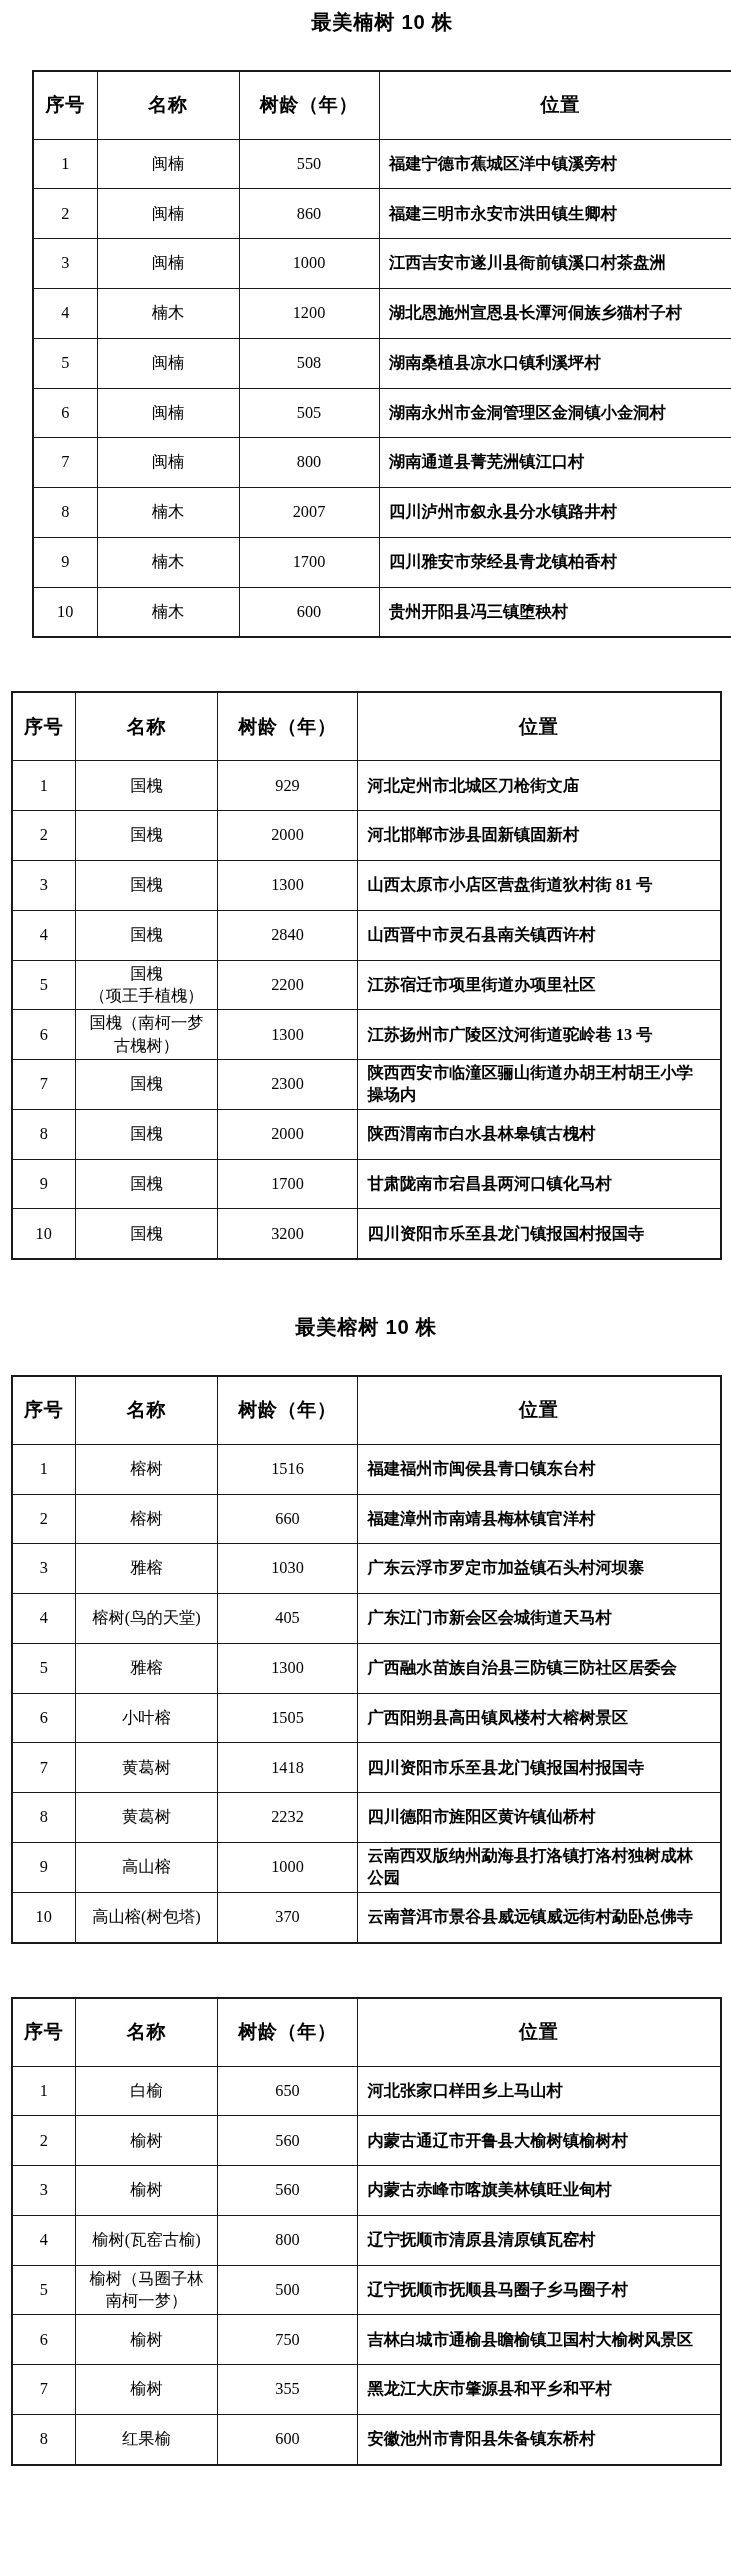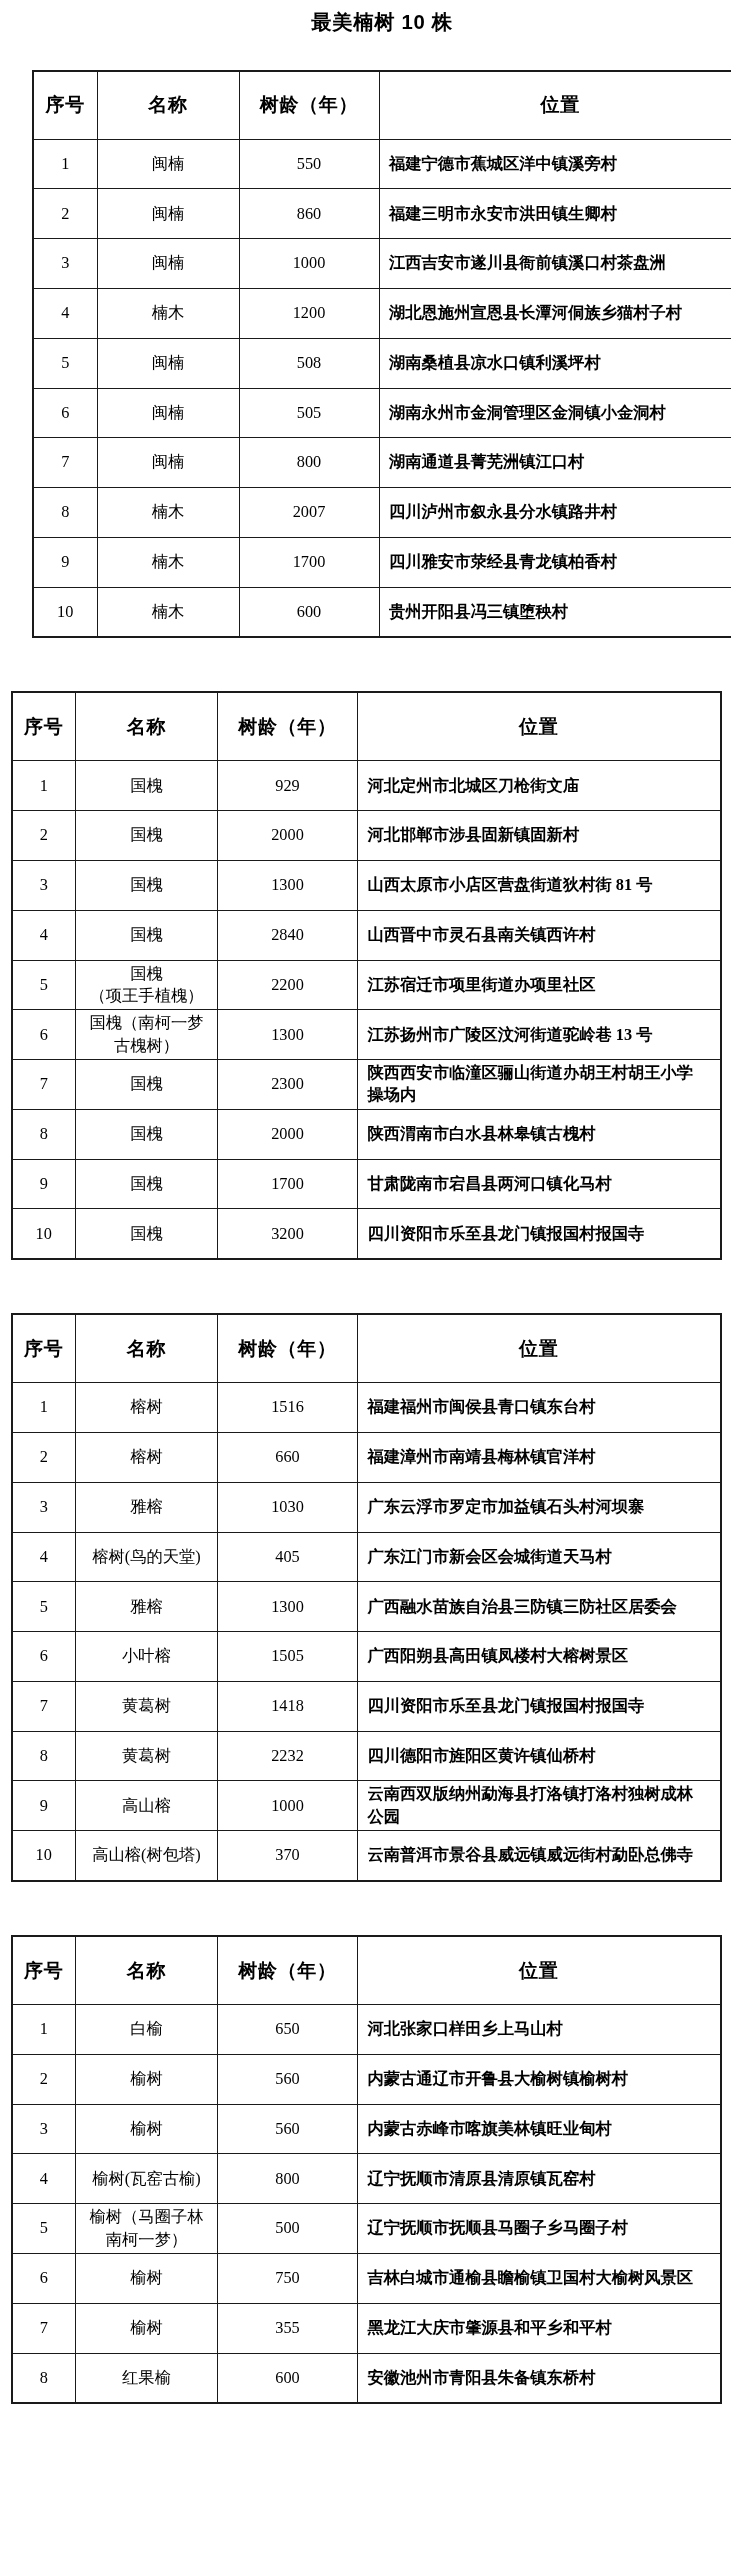--- a/index.html
+++ b/index.html
@@ -236,20 +236,21 @@
           <tr>
             <td class="index">10</td>
             <td class="name">国槐</td>
             <td class="age">3200</td>
             <td class="location">四川资阳市乐至县龙门镇报国村报国寺</td>
           </tr>
         </tbody>
       </table>
     </section>
     <section class="section">
+      <h2 class="table-title">最美榕树 10 株</h2>
       <table class="tree-table">
         <colgroup>
           <col class="c-index">
           <col class="c-name">
           <col class="c-age">
           <col class="c-location">
         </colgroup>
         <thead>
           <tr>
             <th>序号</th>

